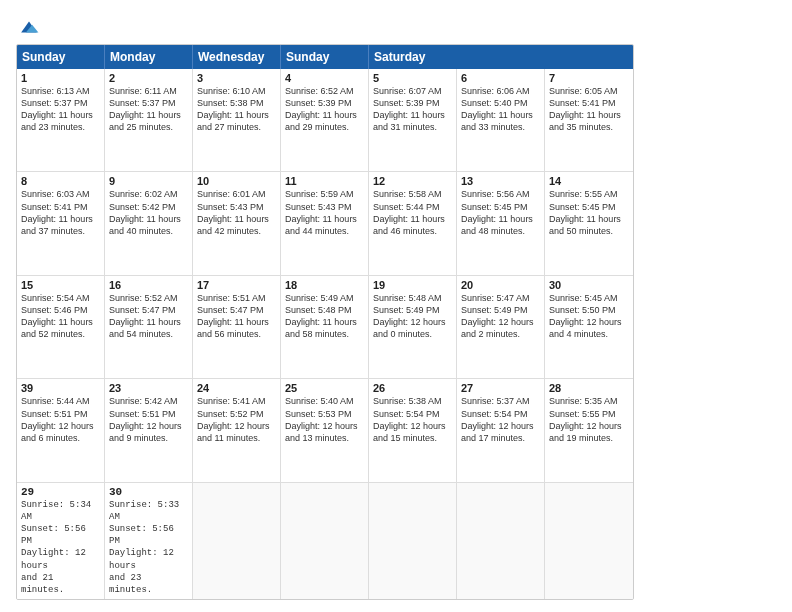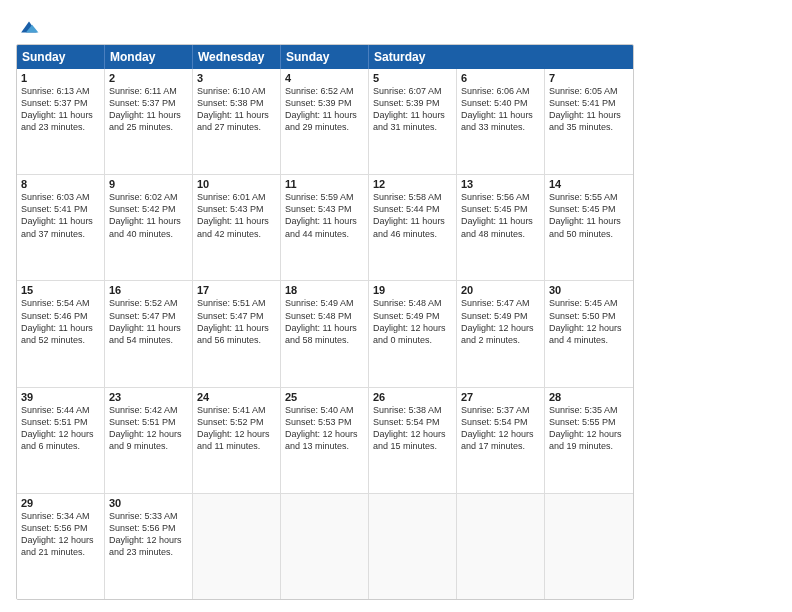--- a/index.html
+++ b/index.html
@@ -86,20 +86,21 @@
       flex: 1;
     }
     .cal-row {
       display: grid;
       grid-template-columns: repeat(7, 1fr);
       flex: 1;
       border-bottom: 1px solid #ddd;
     }
     .cal-row:last-child {
       border-bottom: none;
+      font-family: Liberation Mono, monospace;
     }
     .cal-cell {
       border-right: 1px solid #ddd;
       padding: 3px 4px;
       font-size: 9.5px;
       color: #333;
       background: #fff;
       vertical-align: top;
       min-height: 0;
     }

